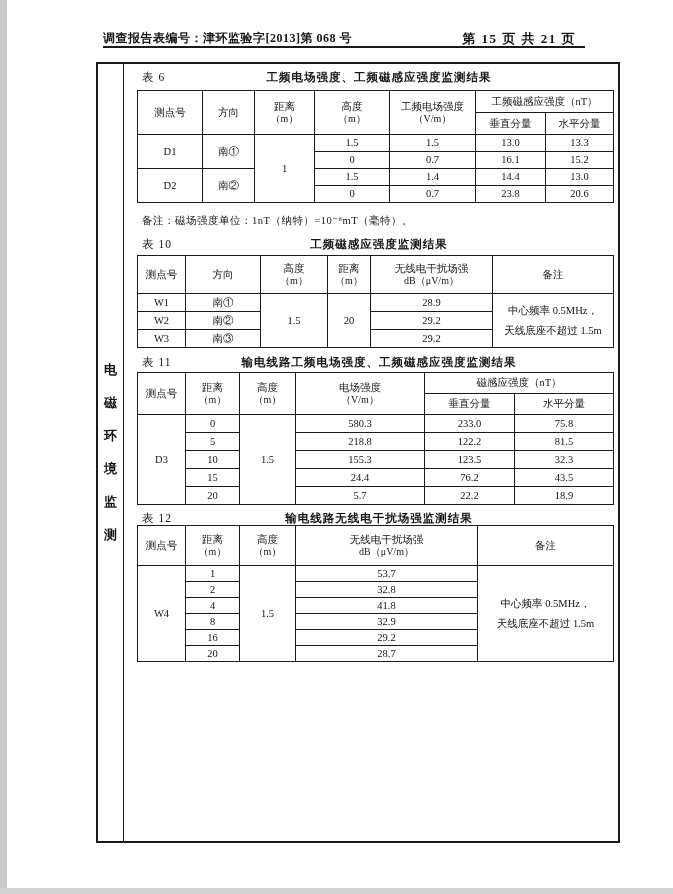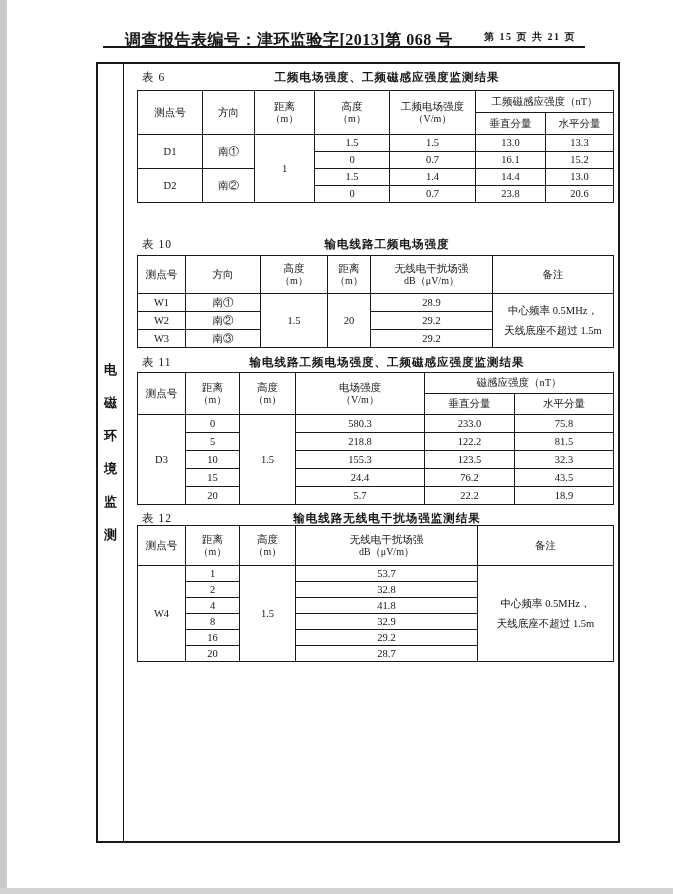--- a/index.html
+++ b/index.html
@@ -5,34 +5,34 @@
   * { margin:0; padding:0; box-sizing:border-box; }
   html,body { background:#ffffff; }
   .page {
     position:relative; width:673px; height:894px; background:#fff;
     font-family:"Liberation Serif","DejaVu Serif",serif;
     color:#151515; overflow:hidden;
   }
   .edge-left  { position:absolute; left:0; top:0; width:7px; height:894px; background:#c9c9c9; }
   .edge-bottom{ position:absolute; left:0; top:888px; width:673px; height:6px; background:#d3d3d3; }
 
-  .hdr-left  { position:absolute; left:103px; top:30px; font-size:16px; letter-spacing:0.5px; font-weight:bold;margin-left:22px; }
-  .hdr-right { position:absolute; right:97px; top:30px; font-size:10px; letter-spacing:1.5px; font-weight:bold; }
+  .hdr-left  { position:absolute; left:103px; top:30px; font-size:12px; letter-spacing:0.5px; font-weight:bold; }
+  .hdr-right { position:absolute; right:97px; top:30px; font-size:13px; letter-spacing:1.5px; font-weight:bold; }
   .hdr-rule  { position:absolute; left:103px; top:46px; width:482px; height:2px; background:#1a1a1a; }
 
   .frame   { position:absolute; left:96px; top:62px; width:524px; height:781px; border:2px solid #1a1a1a; }
   .sidebar { position:absolute; left:0; top:0; width:26px; height:100%;
              border-right:1px solid #1a1a1a;
              display:flex; flex-direction:column; align-items:center; justify-content:center;
              gap:15px; font-size:13px; font-weight:bold; }
   .content { position:absolute; left:27px; top:0; width:494px; height:100%; }
 
   .tbl-title { position:absolute; left:12px; width:476px; height:14px; font-size:11.5px; }
   .tbl-title .lab   { position:absolute; left:5px; top:0; letter-spacing:1px; }
-  .tbl-title .title { position:absolute; left:12px; width:100%; text-align:center; letter-spacing:1px; font-weight:bold; }
+  .tbl-title .title { position:absolute; left:4px; width:100%; text-align:center; letter-spacing:1px; font-weight:bold; }
 
   table { position:absolute; left:12px; width:476px; border-collapse:collapse; table-layout:fixed;
           border:1.5px solid #1a1a1a; }
   td { border:1px solid #1a1a1a; text-align:center; vertical-align:middle;
        font-size:10.5px; line-height:1.25; padding:0; overflow:hidden; }
   .u { font-size:10px; }
   .remark-cell div { line-height:1.9; font-size:10.5px; }
 
   .note { position:absolute; left:17px; font-size:10.5px; letter-spacing:0.5px; }
 
@@ -124,23 +124,24 @@
             <td>13.0</td>
           </tr>
           <tr>
             <td>0</td>
             <td>0.7</td>
             <td>23.8</td>
             <td>20.6</td>
           </tr>
         </tbody>
       </table>
+      <div class="note" style="top:150px;">备注：磁场强度单位：1nT（纳特）=10⁻⁶mT（毫特）。</div>
 
       <div class="tbl-title" style="top:173px;">
-        <span class="title">输电线路工频电场强度</span>
+        <span class="title">工频磁感应强度监测结果</span>
         <span class="lab">表 10</span>
       </div>
       <table class="t10">
         <colgroup>
             <col style="width:48px">
             <col style="width:75px">
             <col style="width:67px">
             <col style="width:43px">
             <col style="width:122px">
             <col style="width:121px">

